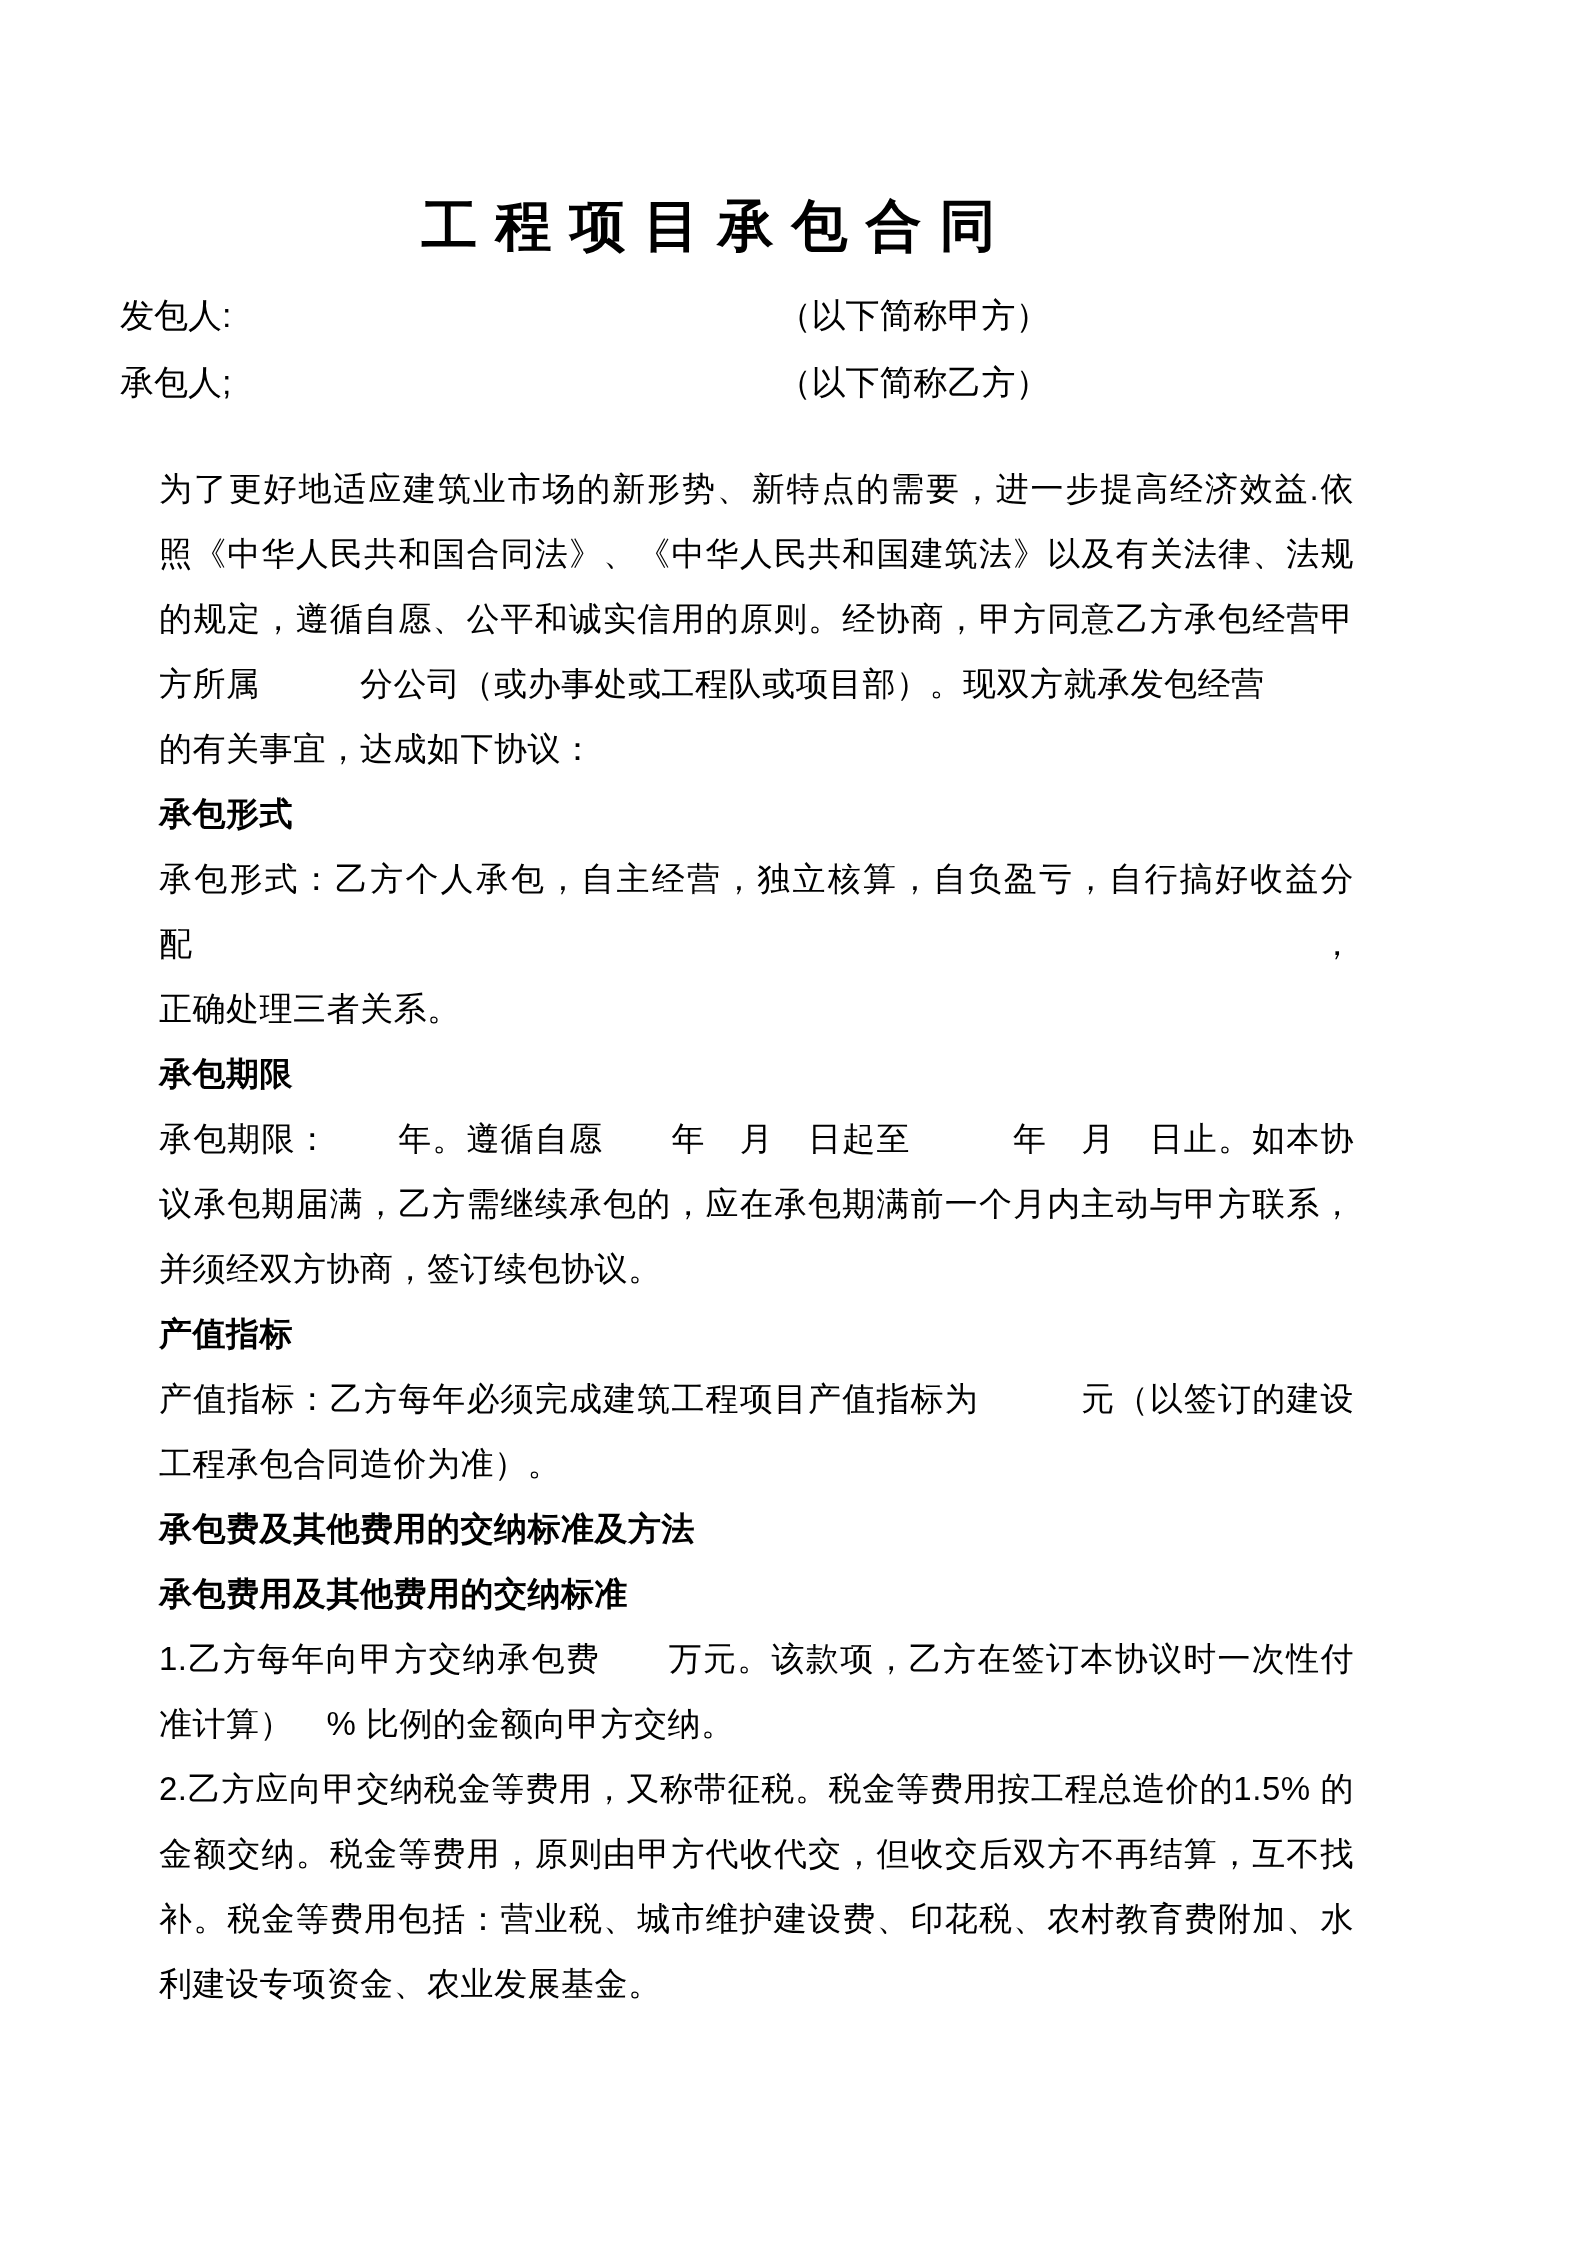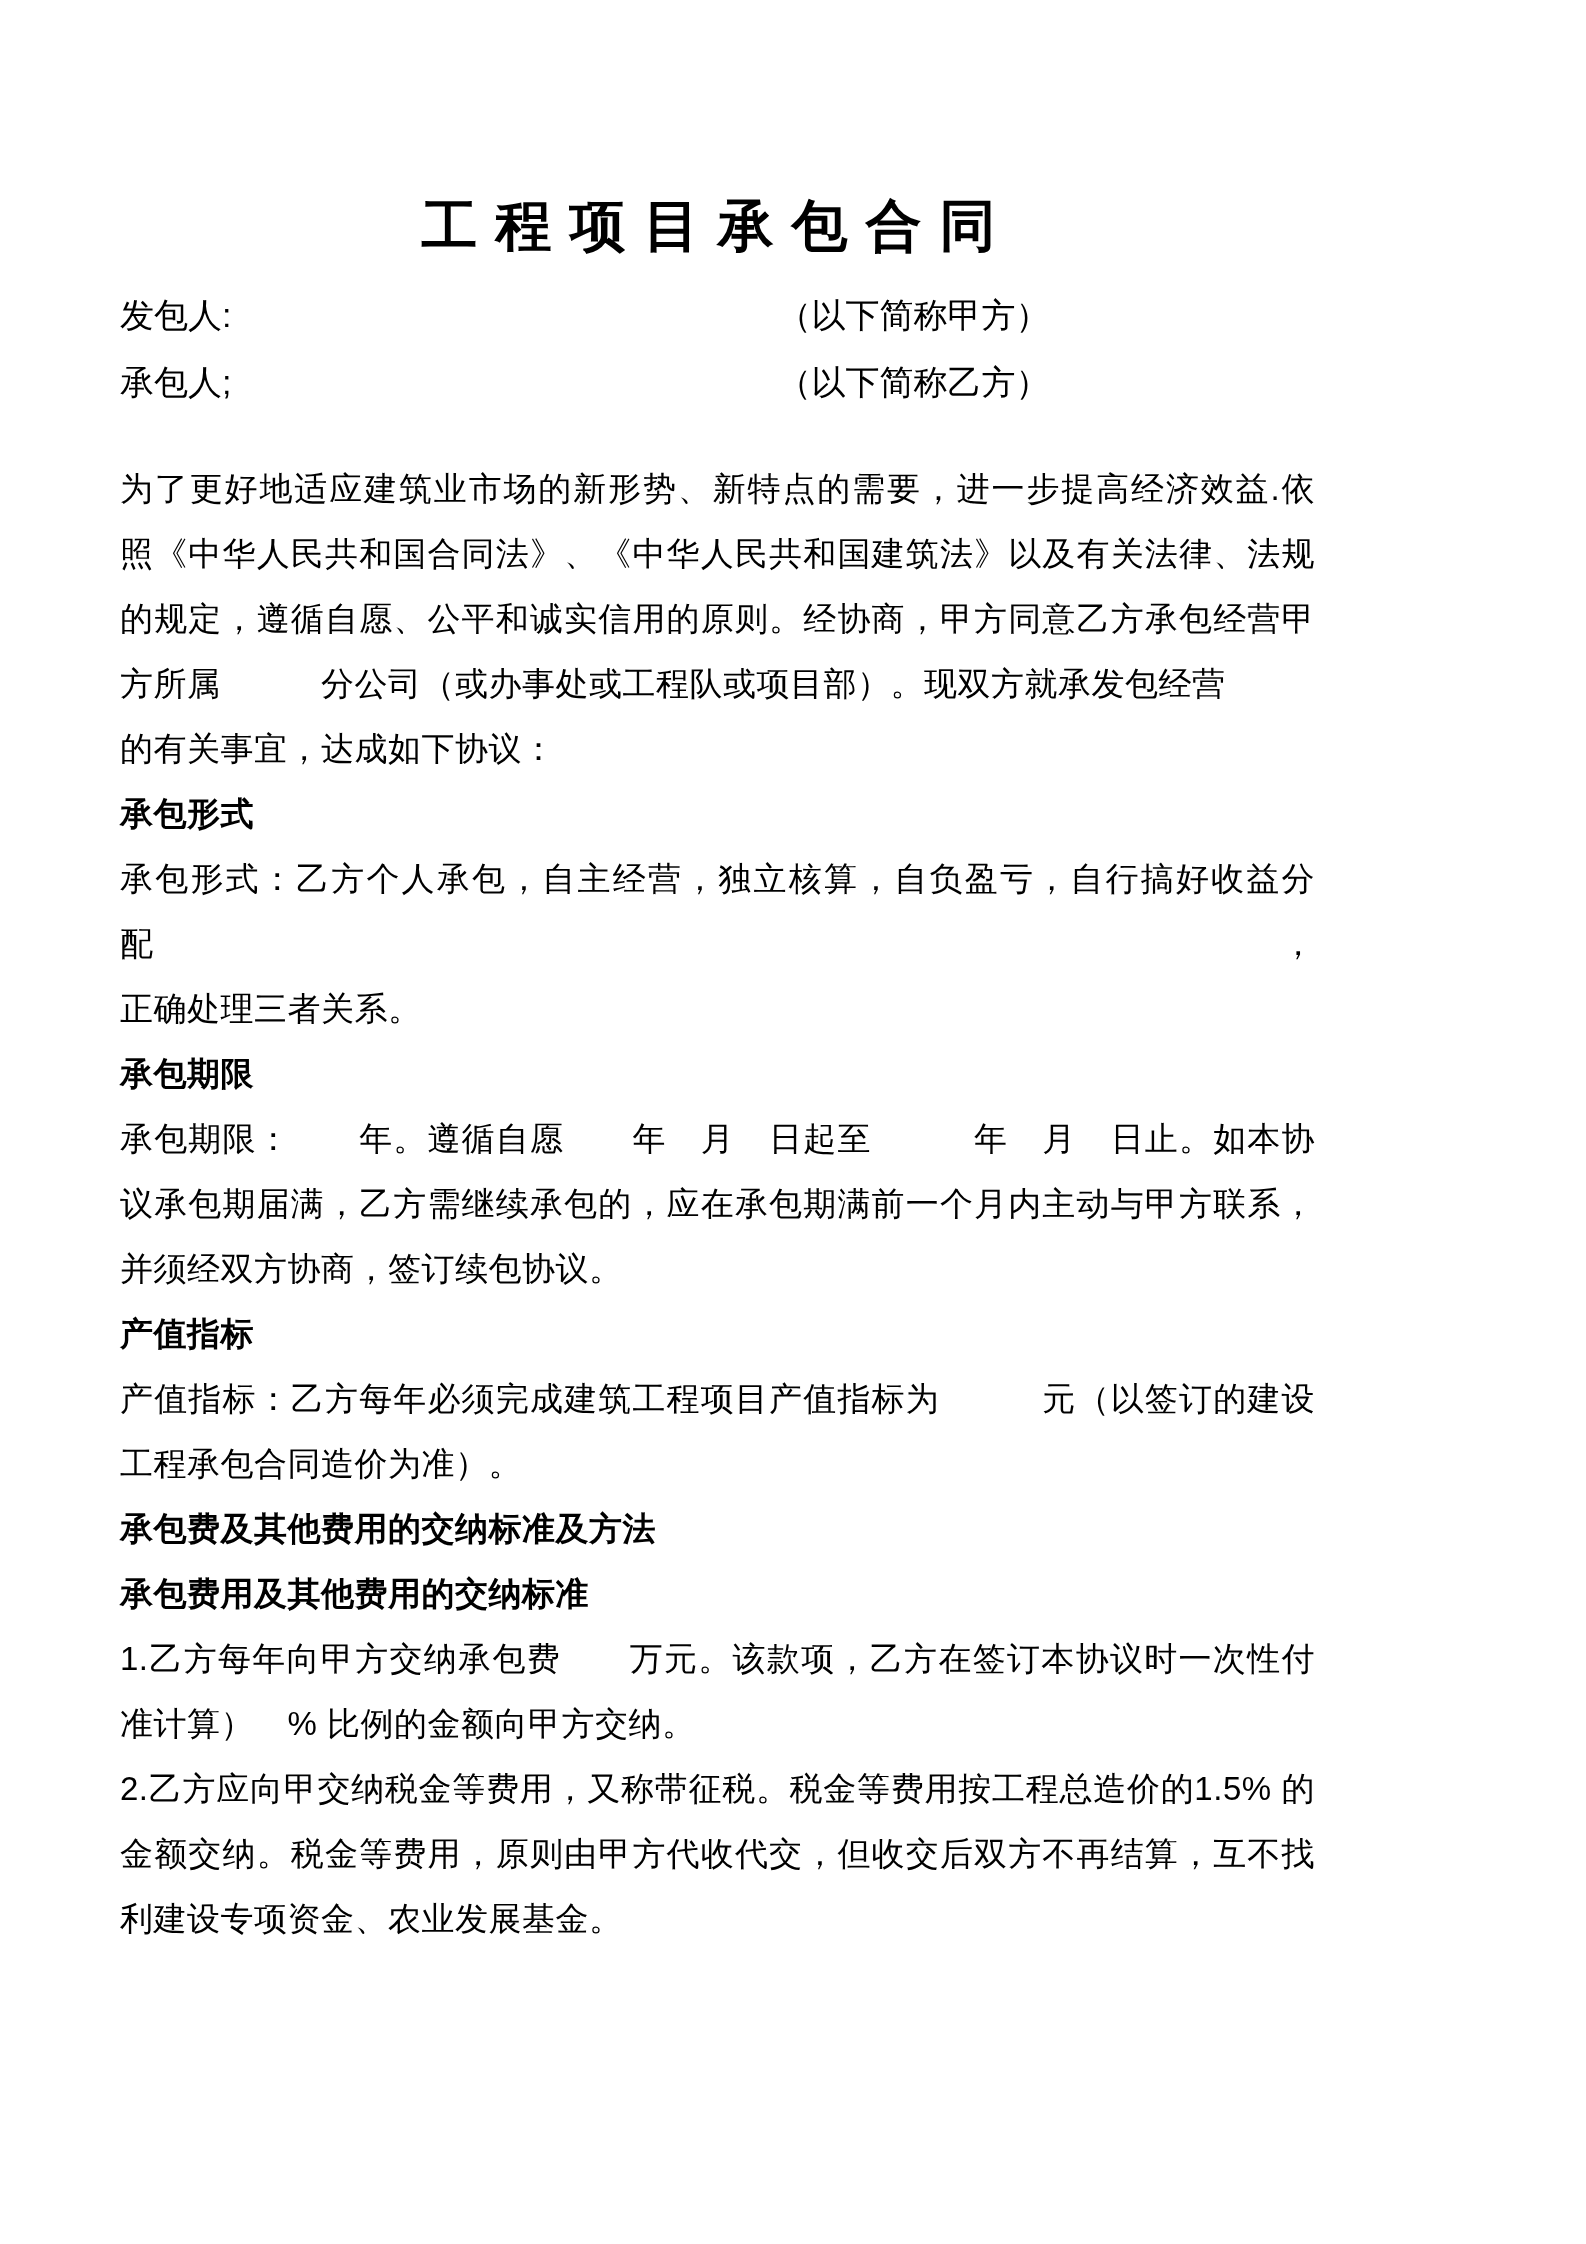--- a/index.html
+++ b/index.html
@@ -41,20 +41,21 @@
     display: inline-block;
     width: 612px;
   }
   .party-alias {
     display: inline-block;
     margin-left: 36px;
   }
   .doc-body {
     margin-top: 40px;
     width: 1195px;
+    margin-left: 39px;
   }
   .line {
     font-size: 33px;
     line-height: 65px;
     letter-spacing: 0.5px;
     text-align: left;
     min-height: 65px;
   }
   .line.justify {
     text-align: justify;
@@ -97,16 +98,17 @@
       <div class="line">并须经双方协商，签订续包协议。</div>
       <div class="line heading">产值指标</div>
       <div class="line justify">产值指标：乙方每年必须完成建筑工程项目产值指标为　　　元（以签订的建设</div>
       <div class="line">工程承包合同造价为准）。</div>
       <div class="line heading">承包费及其他费用的交纳标准及方法</div>
       <div class="line heading">承包费用及其他费用的交纳标准</div>
       <div class="line justify">1.乙方每年向甲方交纳承包费　　万元。该款项，乙方在签订本协议时一次性付</div>
       <div class="line">准计算）　% 比例的金额向甲方交纳。</div>
       <div class="line justify">2.乙方应向甲交纳税金等费用，又称带征税。税金等费用按工程总造价的1.5% 的</div>
       <div class="line justify">金额交纳。税金等费用，原则由甲方代收代交，但收交后双方不再结算，互不找</div>
+      <div class="line justify">补。税金等费用包括：营业税、城市维护建设费、印花税、农村教育费附加、水</div>
       <div class="line">利建设专项资金、农业发展基金。</div>
     </div>
 
 </div>
 
 </body></html>

